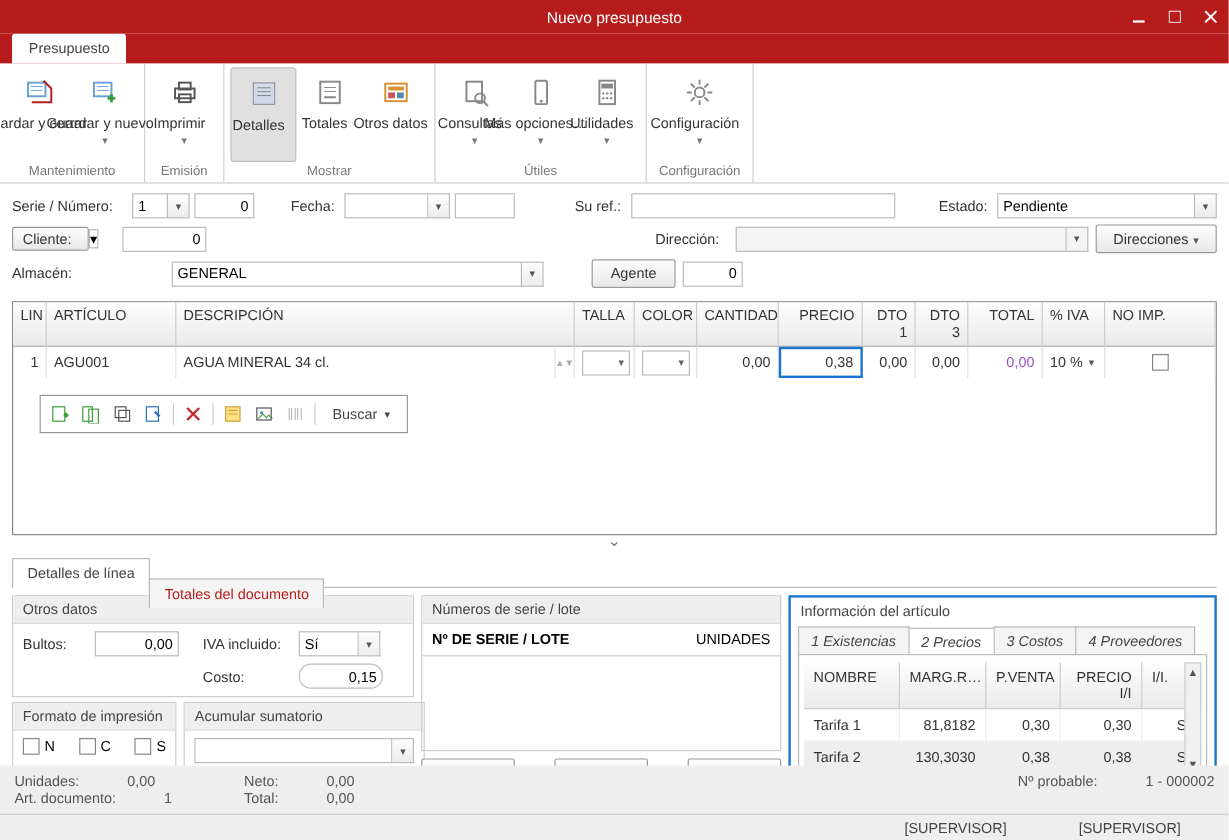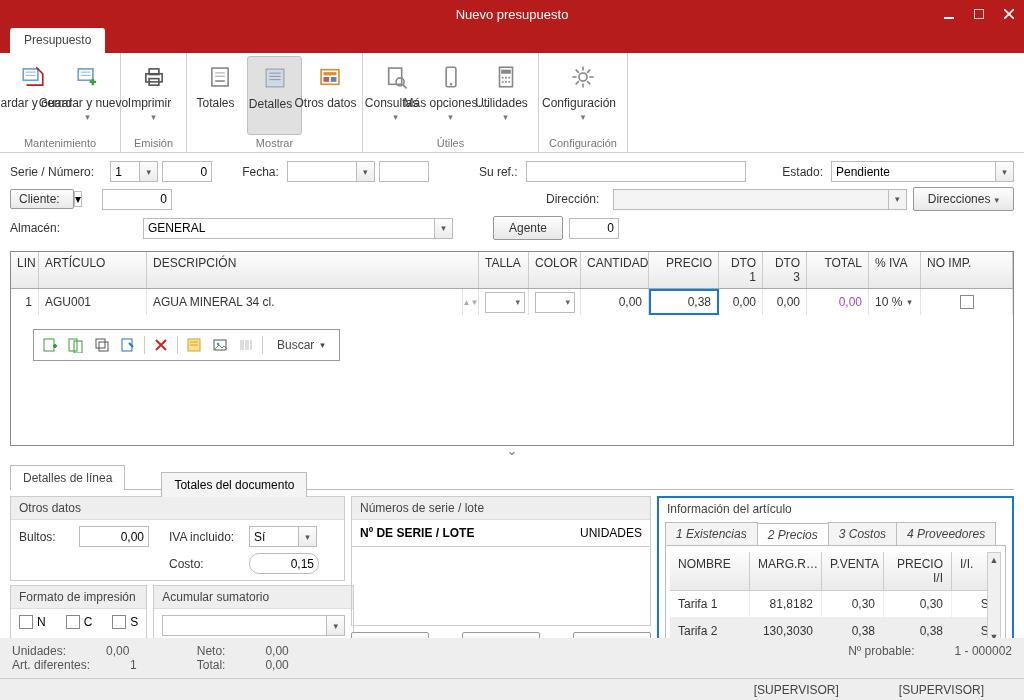--- a/index.html
+++ b/index.html
@@ -46,21 +46,21 @@
 .row-toolbar { display:flex; align-items:center; padding:8px; border: none; margin:6px 14px; }
 .row-toolbar-inner { border:1px solid #999; padding:5px 6px; display:flex; gap:6px; align-items:center; background:#fff;}
 .tb-btn { width:20px; height:20px; display:flex;align-items:center;justify-content:center; cursor:pointer; }
 .tb-sep { width:1px; height:18px; background:#ccc; }
 .tb-search { display:flex;align-items:center; padding: 0 8px; gap:6px; font-size:12px; color:#444; cursor:pointer; }
 
 .expander { text-align:center; color:#777; font-size:13px; cursor:pointer; padding:0; height:14px; line-height:10px; }
 
 .lower-tabs { display:flex; border-bottom:1px solid #bbb; margin: 4px 10px 0; }
 .lower-tab { padding:5px 12px; border:1px solid #bbb; border-bottom:none; background:#fff; font-size:12px; color:#444; cursor:pointer; margin-right:-1px; position:relative; top:1px;}
-.lower-tab.inactive { background:#f4f4f4; color:#000000; top:8px;margin-left:37px; }
+.lower-tab.inactive { background:#f4f4f4; color:#b91c1c; top:18px; }
 
 .lower-body { display:flex; padding: 6px 10px 4px; gap:6px; }
 .panel { border:1px solid #ccc; }
 .panel-title { background:#eee; padding:4px 8px; font-size:12px; color:#444; border-bottom:1px solid #ddd; }
 .panel-body { padding:6px 8px; }
 .small-lbl { font-size:12px; color:#333; }
 .btn { border:1px solid #999; background:linear-gradient(#fdfdfd,#e8e8e8); padding:4px 14px; font-size:12px; cursor:pointer; color:#333; border-radius:2px;}
 
 .info-panel { border:2px solid #1976d2; flex:1; }
 .info-tabs { display:flex; margin:6px 0 0 6px;font-style:italic; }
@@ -162,41 +162,41 @@
           </div>
         <div class="lbl">Imprimir</div>
         <div class="dropdown-caret">▾</div>
       </div>
     </div>
     <div class="ribbon-group-label">Emisión</div>
   </div>
 
   <div class="ribbon-group">
     <div class="ribbon-items">
+      <div class="ribbon-item selected">
+        <div class="icon">
+            <svg class="ic" viewBox="0 0 32 32">
+              <rect x="5" y="5" width="22" height="22" fill="#d0d9e8" stroke="#888"></rect>
+              <line x1="9" y1="10" x2="23" y2="10" stroke="#888"></line>
+              <line x1="9" y1="14" x2="23" y2="14" stroke="#888"></line>
+              <line x1="9" y1="18" x2="23" y2="18" stroke="#888"></line>
+            </svg>
+          </div>
+        <div class="lbl">Detalles</div>
+      </div>
       <div class="ribbon-item">
         <div class="icon">
             <svg class="ic" viewBox="0 0 32 32">
               <rect x="6" y="5" width="20" height="22" fill="none" stroke="#888" stroke-width="2"></rect>
               <line x1="10" y1="11" x2="22" y2="11" stroke="#888"></line>
               <line x1="10" y1="15" x2="22" y2="15" stroke="#888"></line>
               <line x1="10" y1="21" x2="22" y2="21" stroke="#888" stroke-width="2"></line>
             </svg>
           </div>
         <div class="lbl">Totales</div>
-      </div>
-      <div class="ribbon-item selected">
-        <div class="icon">
-            <svg class="ic" viewBox="0 0 32 32">
-              <rect x="5" y="5" width="22" height="22" fill="#d0d9e8" stroke="#888"></rect>
-              <line x1="9" y1="10" x2="23" y2="10" stroke="#888"></line>
-              <line x1="9" y1="14" x2="23" y2="14" stroke="#888"></line>
-              <line x1="9" y1="18" x2="23" y2="18" stroke="#888"></line>
-            </svg>
-          </div>
-        <div class="lbl">Detalles</div>
       </div>
       <div class="ribbon-item">
         <div class="icon">
             <svg class="ic" viewBox="0 0 32 32">
               <rect x="5" y="7" width="22" height="18" fill="none" stroke="#d89030" stroke-width="2"></rect>
               <rect x="8" y="10" width="16" height="4" fill="#d89030"></rect>
               <rect x="8" y="16" width="7" height="6" fill="#c55"></rect>
               <rect x="17" y="16" width="7" height="6" fill="#58a"></rect>
             </svg>
           </div>
@@ -548,21 +548,21 @@
 </div>
 
 <div class="status-area">
   <div class="sleft">
     <div>
       <div class="sitem">
           <span>Unidades:</span>
           <span>0,00</span>
         </div>
       <div class="sitem">
-          <span>Art. diferentes:</span>
+          <span>Art. documento:</span>
           <span>1</span>
         </div>
     </div>
     <div>
       <div class="sitem">
           <span>Neto:</span>
           <span>0,00</span>
         </div>
       <div class="sitem">
           <span>Total:</span>

